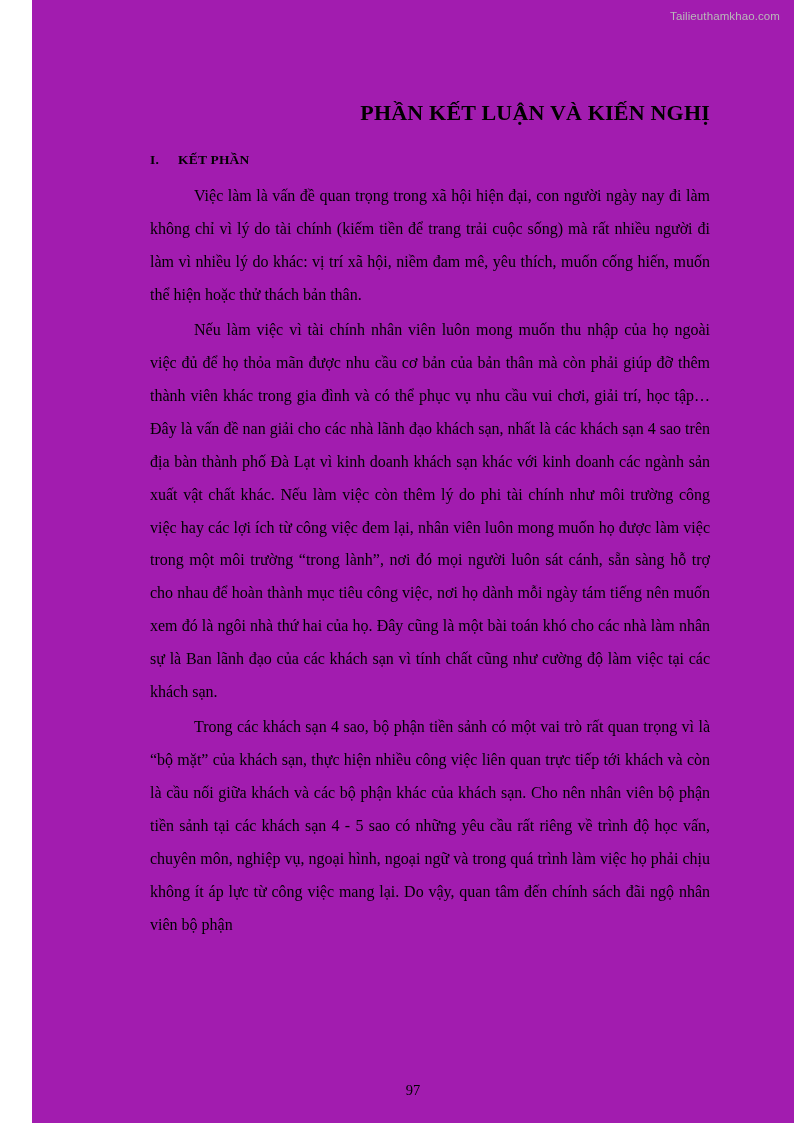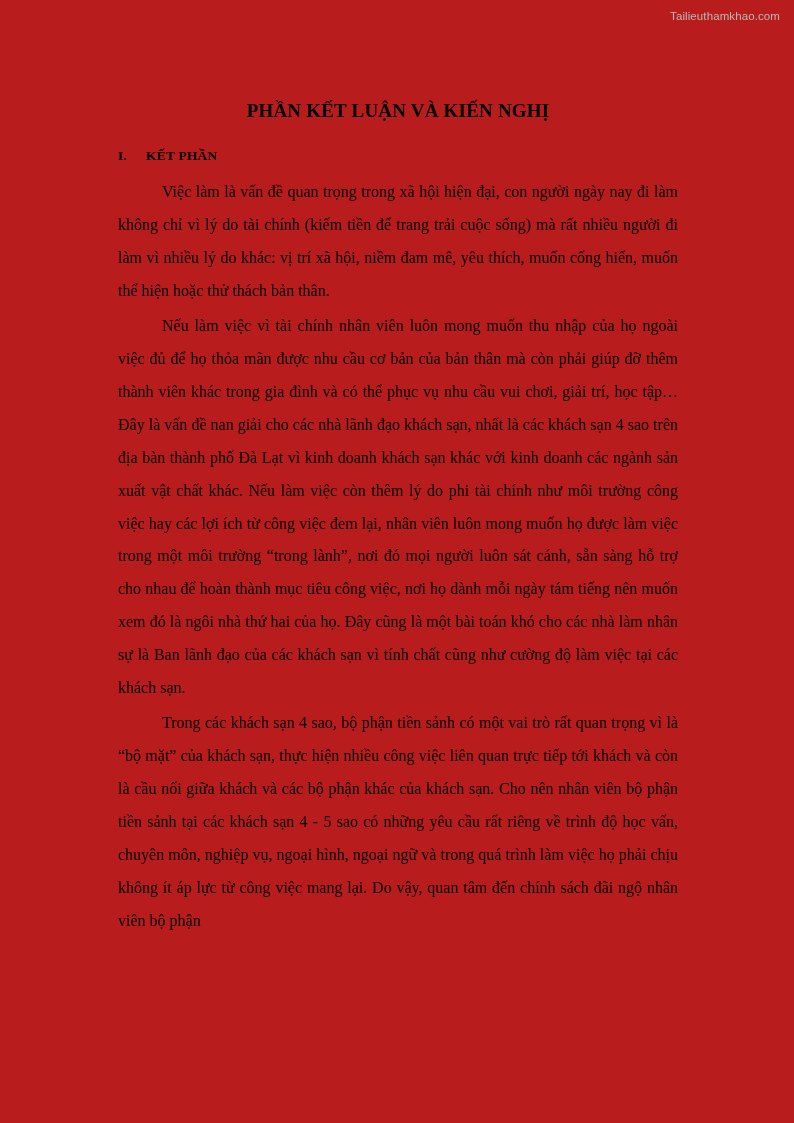--- a/index.html
+++ b/index.html
@@ -12,21 +12,22 @@
     height: 1123px;
     position: relative;
     font-family: "Liberation Serif", "DejaVu Serif", serif;
     color: #000000;
     overflow: hidden;
   }
 
   .page {
     position: absolute;
     inset: 0;
-    background: #b91c1c;
+    background: #a21caf;
+    margin-left: 32px;
   }
 
   .watermark {
     position: absolute;
     top: 10px;
     right: 14px;
     font-family: "Liberation Sans", sans-serif;
     font-size: 11.5px;
     color: #b9b9b9;
     letter-spacing: 0.1px;
@@ -34,23 +35,23 @@
   }
 
   .content {
     position: absolute;
     left: 118px;
     top: 100px;
     width: 560px;
   }
 
   .doc-title {
-    text-align: center;
+    text-align: right;
     font-weight: bold;
-    font-size: 19px;
+    font-size: 22px;
     letter-spacing: 0.2px;
     margin: 0 0 26px 0;
   }
 
   .section-heading {
     font-weight: bold;
     font-size: 13.5px;
     margin: 0 0 12px 0;
     letter-spacing: 0.2px;
     display: flex;
@@ -96,14 +97,15 @@
       <span class="num">I.</span>
       <span>KẾT PHẦN</span>
     </div>
 
     <p class="body-par">Việc làm là vấn đề quan trọng trong xã hội hiện đại, con người ngày nay đi làm không chỉ vì lý do tài chính (kiếm tiền để trang trải cuộc sống) mà rất nhiều người đi làm vì nhiều lý do khác: vị trí xã hội, niềm đam mê, yêu thích, muốn cống hiến, muốn thể hiện hoặc thử thách bản thân.</p>
     <p class="body-par">Nếu làm việc vì tài chính nhân viên luôn mong muốn thu nhập của họ ngoài việc đủ để họ thỏa mãn được nhu cầu cơ bản của bản thân mà còn phải giúp đỡ thêm thành viên khác trong gia đình và có thể phục vụ nhu cầu vui chơi, giải trí, học tập… Đây là vấn đề nan giải cho các nhà lãnh đạo khách sạn, nhất là các khách sạn 4 sao trên địa bàn thành phố Đà Lạt vì kinh doanh khách sạn khác với kinh doanh các ngành sản xuất vật chất khác. Nếu làm việc còn thêm lý do phi tài chính như môi trường công việc hay các lợi ích từ công việc đem lại, nhân viên luôn mong muốn họ được làm việc trong một môi trường “trong lành”, nơi đó mọi người luôn sát cánh, sẵn sàng hỗ trợ cho nhau để hoàn thành mục tiêu công việc, nơi họ dành mỗi ngày tám tiếng nên muốn xem đó là ngôi nhà thứ hai của họ. Đây cũng là một bài toán khó cho các nhà làm nhân sự là Ban lãnh đạo của các khách sạn vì tính chất cũng như cường độ làm việc tại các khách sạn.</p>
     <p class="body-par">Trong các khách sạn 4 sao, bộ phận tiền sảnh có một vai trò rất quan trọng vì là “bộ mặt” của khách sạn, thực hiện nhiều công việc liên quan trực tiếp tới khách và còn là cầu nối giữa khách và các bộ phận khác của khách sạn. Cho nên nhân viên bộ phận tiền sảnh tại các khách sạn 4 - 5 sao có những yêu cầu rất riêng về trình độ học vấn, chuyên môn, nghiệp vụ, ngoại hình, ngoại ngữ và trong quá trình làm việc họ phải chịu không ít áp lực từ công việc mang lại. Do vậy, quan tâm đến chính sách đãi ngộ nhân viên bộ phận</p>
 
   </div>
 
+  <div class="page-number">97</div>
 
 </div>
 
 </body></html>

